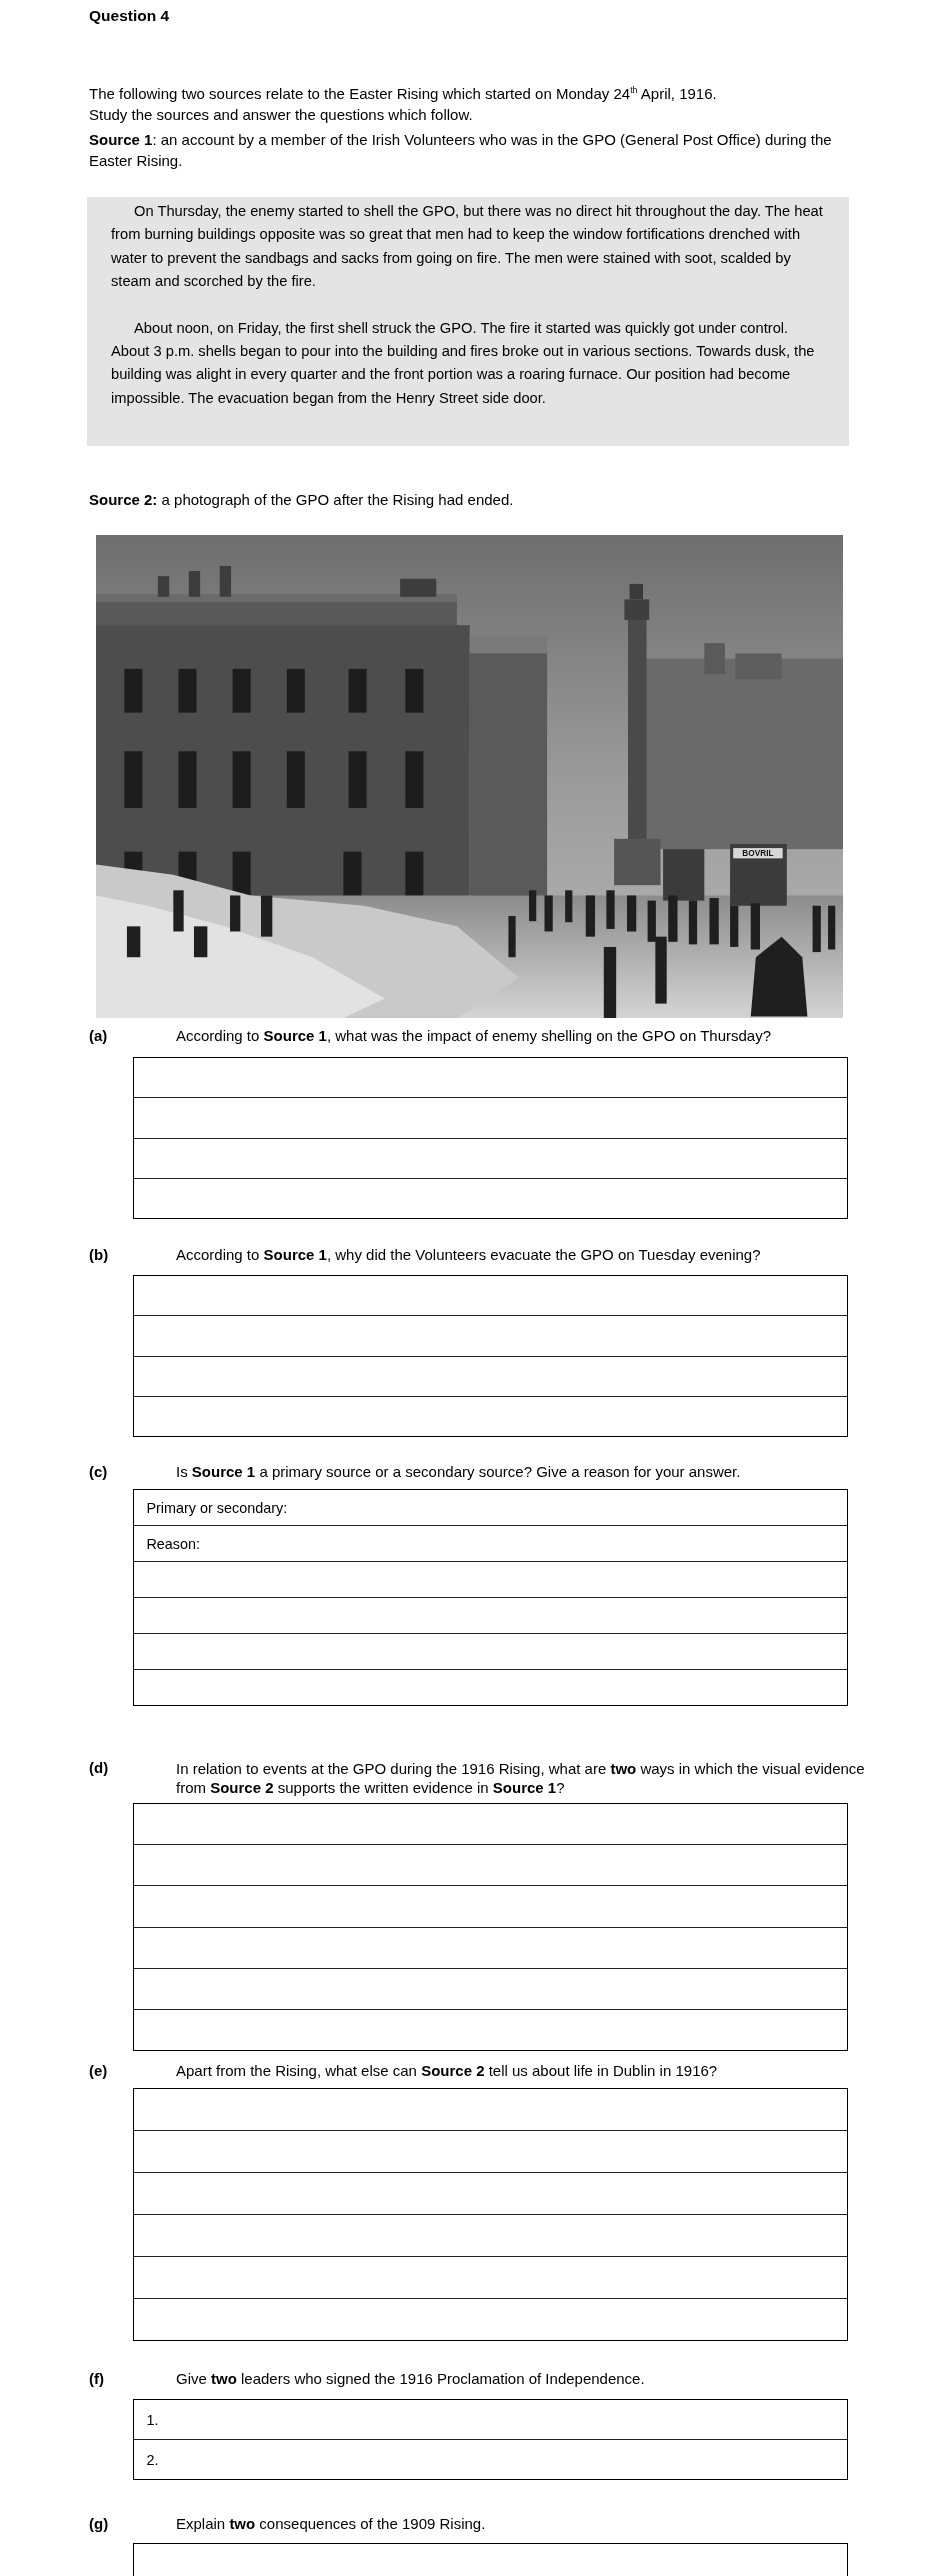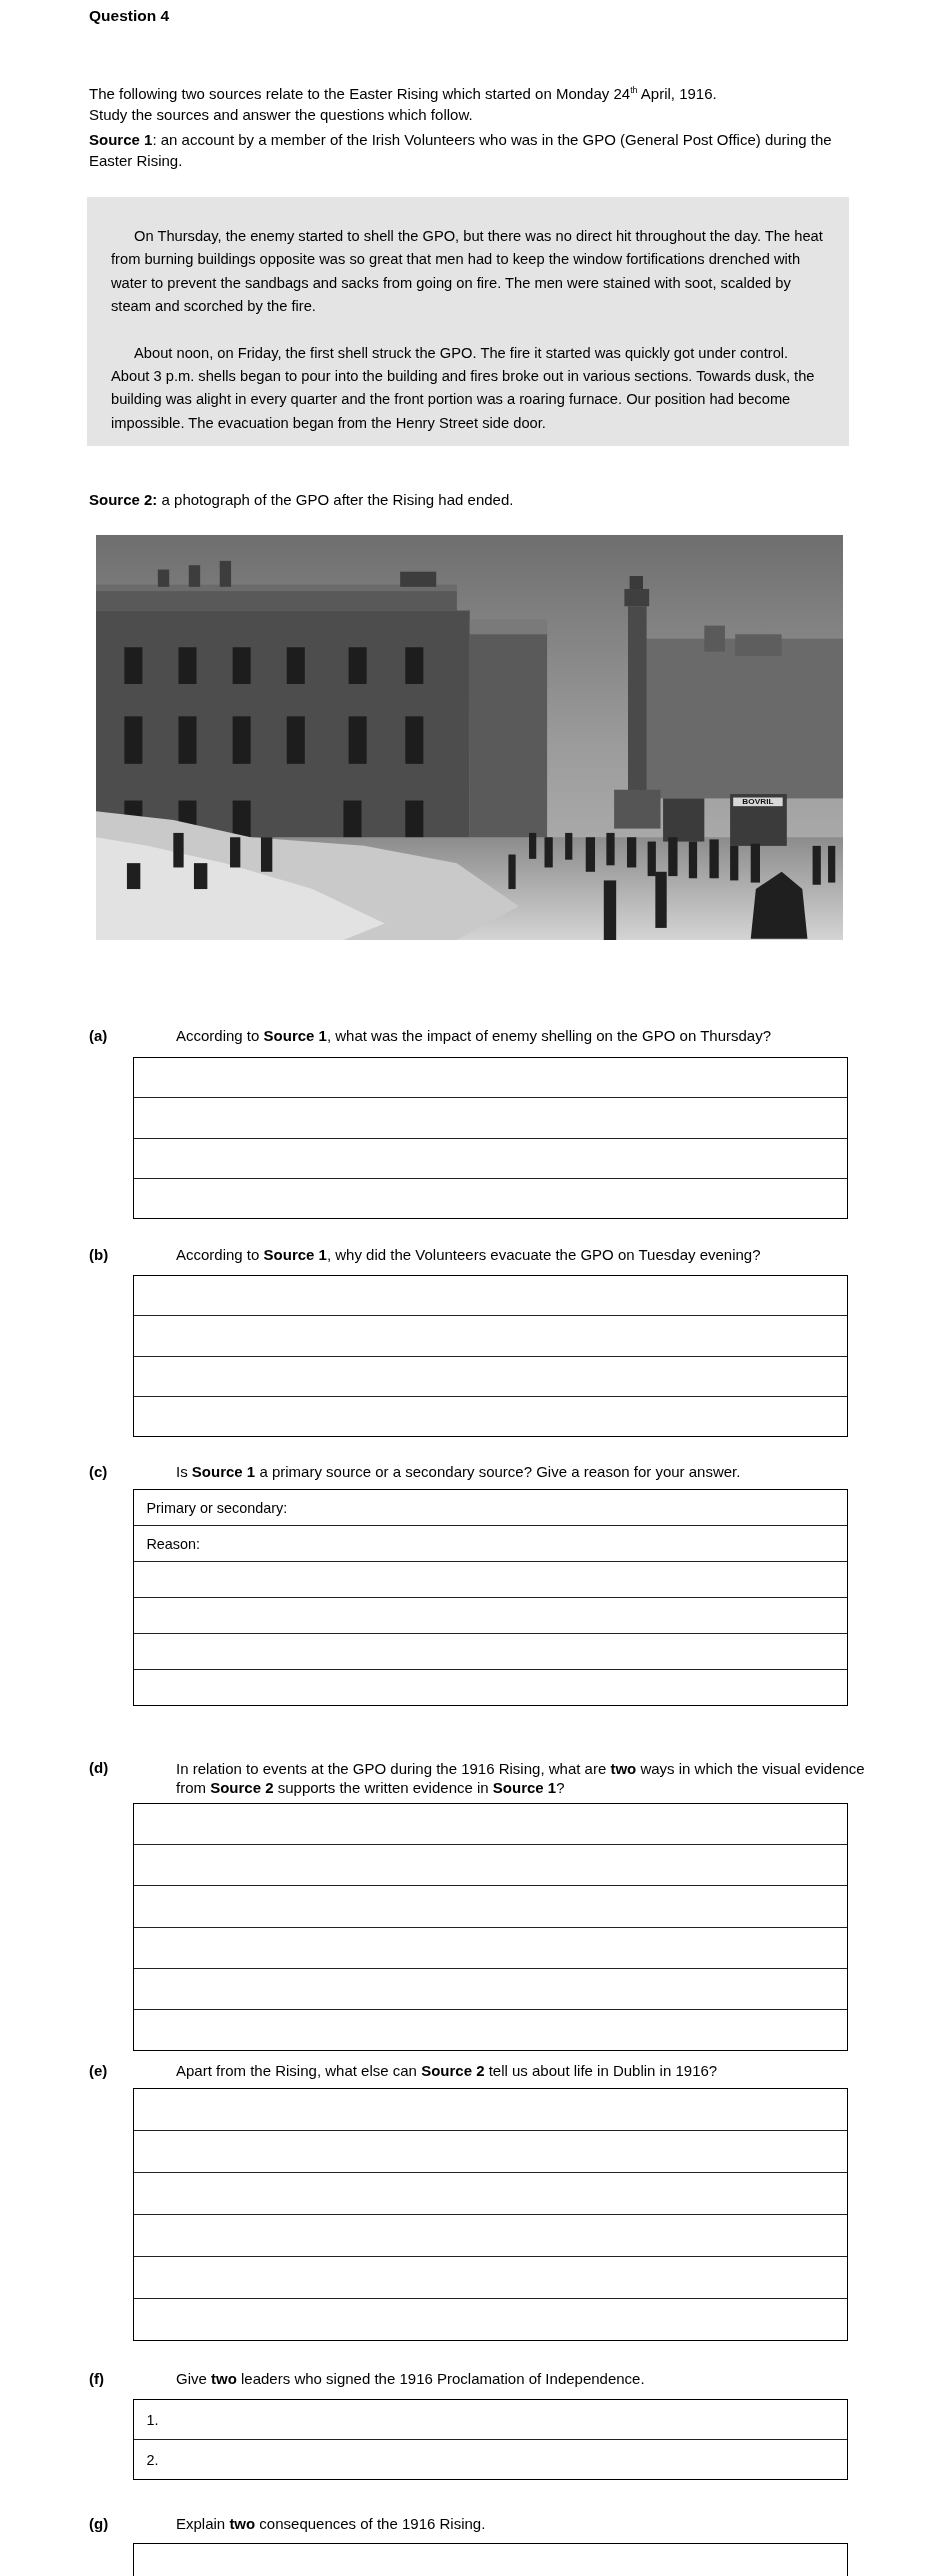--- a/index.html
+++ b/index.html
@@ -12,29 +12,29 @@
   .abs { position: absolute; }
   .title { left: 89px; top: 7.2px; font-weight: bold; font-size: 15.5px; }
   .para { left: 89px; width: 762px; line-height: 20.6px; font-size: 15px; }
   .para b { font-weight: bold; }
   sup { font-size: 8.8px; vertical-align: super; line-height: 0; }
 
   .source-box {
     left: 87px; top: 197px; width: 762px; height: 249px;
     background: #e4e4e4;
     box-sizing: border-box;
-    padding: 28px 25px 0 24px;
+    padding: 3px 25px 0 24px;
   }
   .source-box p {
     margin: 0; line-height: 23.4px; font-size: 14.7px; text-indent: 23px;
   }
   .source-box p + p { margin-top: 23px; }
 
   .photo {
-    left: 96px; top: 535px; width: 747px; height: 405px;
+    left: 96px; top: 535px; width: 747px; height: 483px;
     overflow: hidden; background: #9a9a9a;
   }
   .photo svg { display: block; width: 100%; height: 100%; }
 
   .q-label { left: 89px; font-weight: bold; font-size: 15px; }
   .q-text { left: 134px; width: 716px; font-size: 15px; line-height: 18.5px; margin-left: 42px; }
   .q-text b { font-weight: bold; }
 
   .answer-box {
     left: 133px; width: 715px;
@@ -234,19 +234,19 @@
 <div class="abs q-text" style="top:2370px;">
   <span>Give </span><b>two</b><span> leaders who signed the 1916 Proclamation of Independence.</span>
 </div>
 <div class="abs answer-box" style="top:2399px; height:81px;">
   <div class="answer-row">1.</div>
   <div class="answer-row">2.</div>
 </div>
 
 <div class="abs q-label" style="top:2515px;">(g)</div>
 <div class="abs q-text" style="top:2515px;">
-  <span>Explain </span><b>two</b><span> consequences of the 1916 Rising.</span>
+  <span>Explain </span><b>two</b><span> consequences of the 1909 Rising.</span>
 </div>
 <div class="abs answer-box" style="top:2543px; height:484px;">
   <div class="answer-row"></div>
 
 </div>
 
 
 </body></html>

